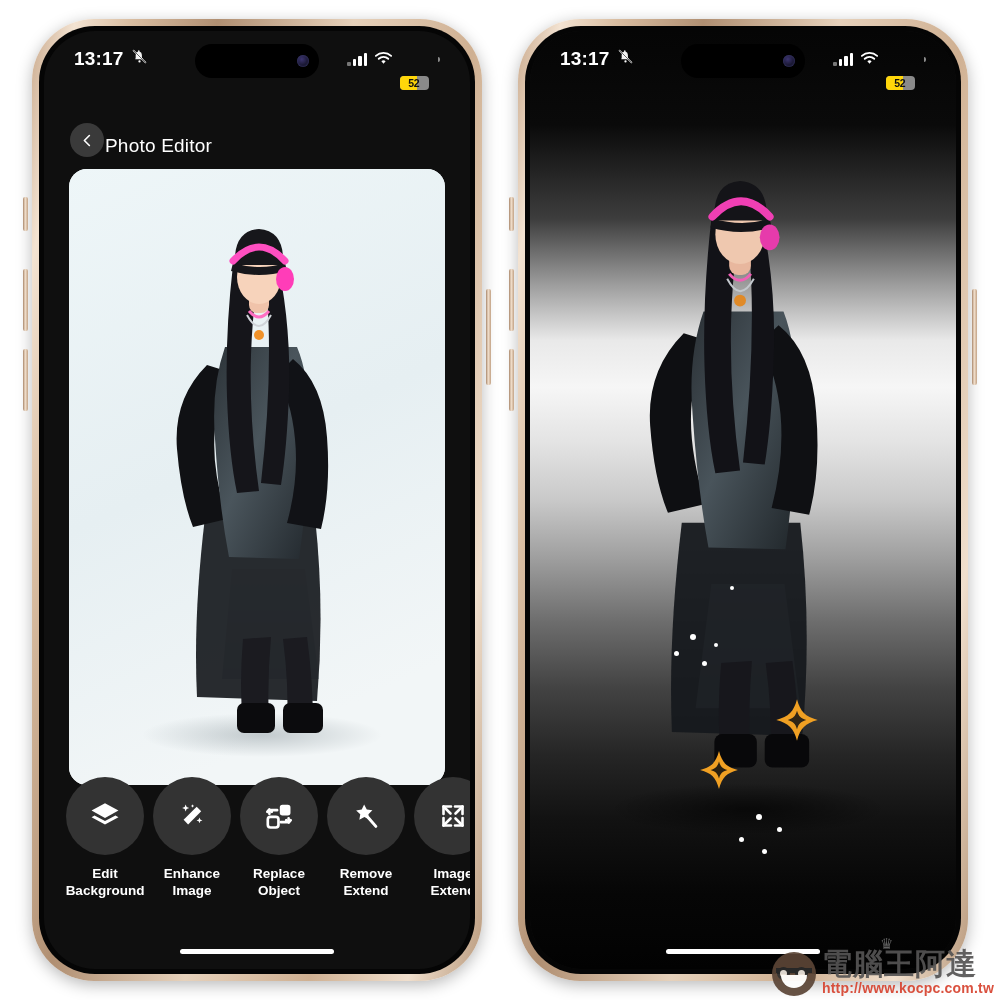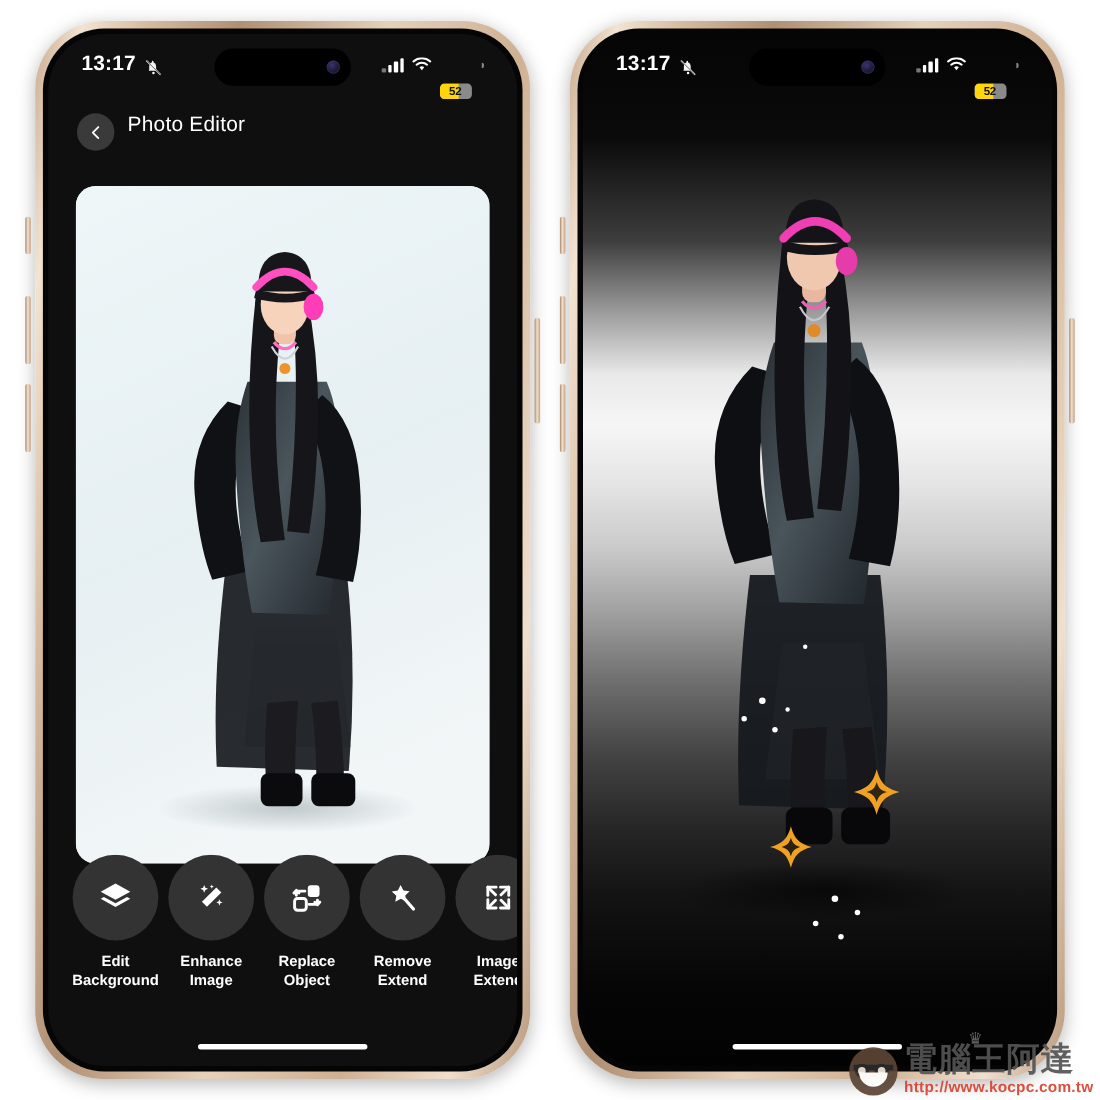--- a/index.html
+++ b/index.html
@@ -60,21 +60,21 @@
   .statusbar {
     position: absolute; top: 0; left: 0; right: 0;
     height: 56px;
     display: flex; align-items: center;
     padding: 0 30px;
     z-index: 20;
     color: #fff;
   }
   .sb-time {
     font-size: 19px; font-weight: 700; letter-spacing: .2px;
-    display: flex; align-items: flex-end; gap: 7px;
+    display: flex; align-items: flex-start; gap: 7px;
   }
   .sb-right {
     margin-left: auto;
     display: flex; align-items: center; gap: 7px;
   }
   .bars { display: flex; align-items: flex-end; gap: 2.2px; height: 13px; }
   .bars i { display:block; width: 3.4px; background: #fff; border-radius: 1px; }
   .bars i:nth-child(1){ height: 4px; background:#777; }
   .bars i:nth-child(2){ height: 7px; }
   .bars i:nth-child(3){ height: 10px; }
@@ -124,23 +124,23 @@
     width: 12px; height: 12px; border-radius: 50%;
     background: radial-gradient(circle at 40% 35%, #3c3570 0%, #1b1934 55%, #0a0a14 100%);
     box-shadow: inset 0 0 2px #4b4a8a;
   }
 
   
   .app-header {
     position: absolute;
     top: 72px; left: 0; right: 0;
     height: 54px;
-    display: flex; align-items: flex-start;
+    display: flex; align-items: flex-end;
     padding-left: 26px;
-    gap: 12px;
+    gap: 1px;
     z-index: 15;
   }
   .back-btn {
     width: 34px; height: 34px; border-radius: 50%;
     background: #3a3a3a;
     display: flex; align-items: center; justify-content: center;
   }
   .app-title { color:#fff; font-size: 19px; font-weight: 500; letter-spacing: .2px; }
 
   

